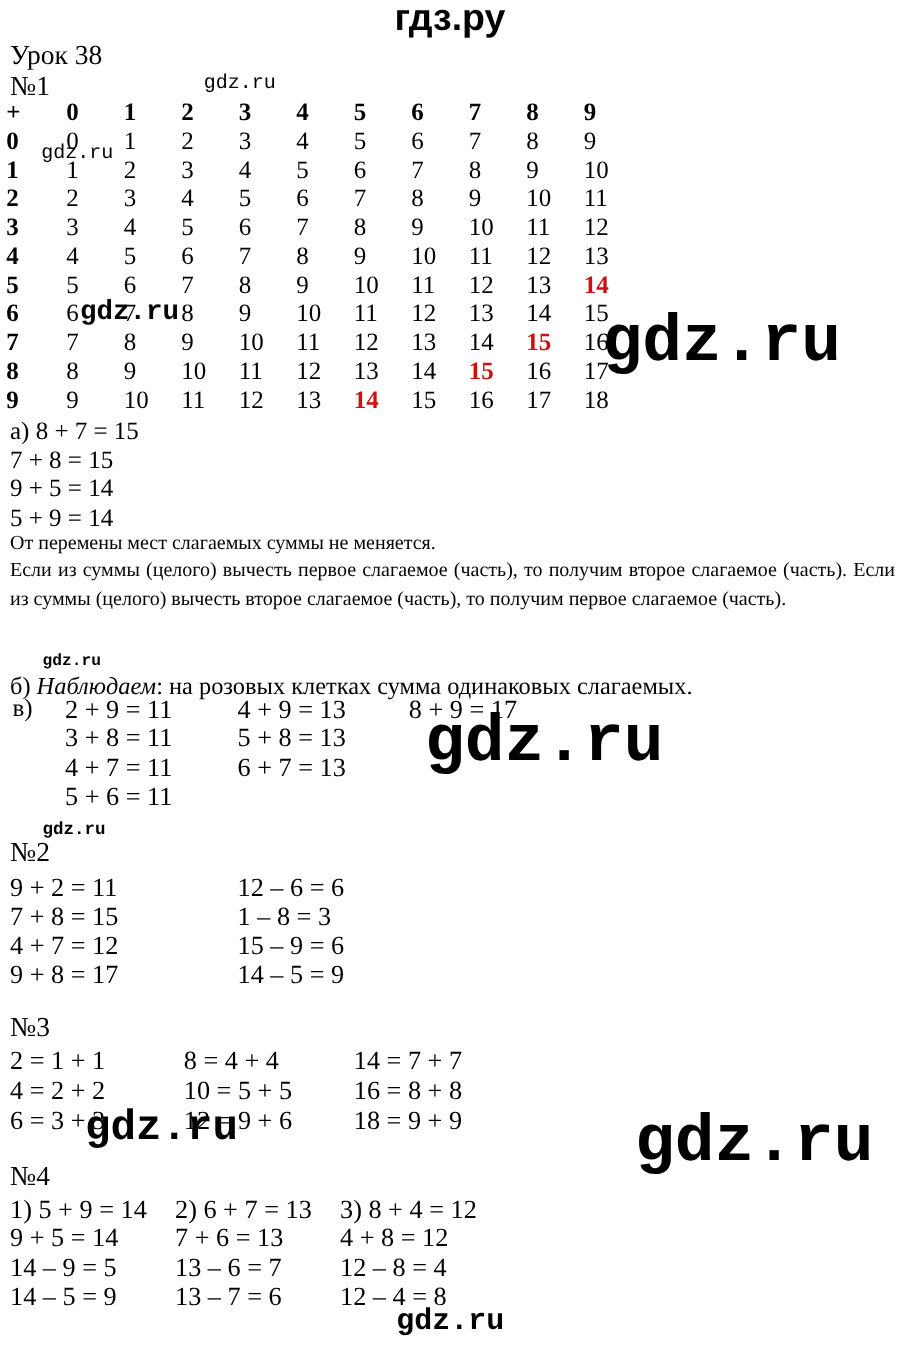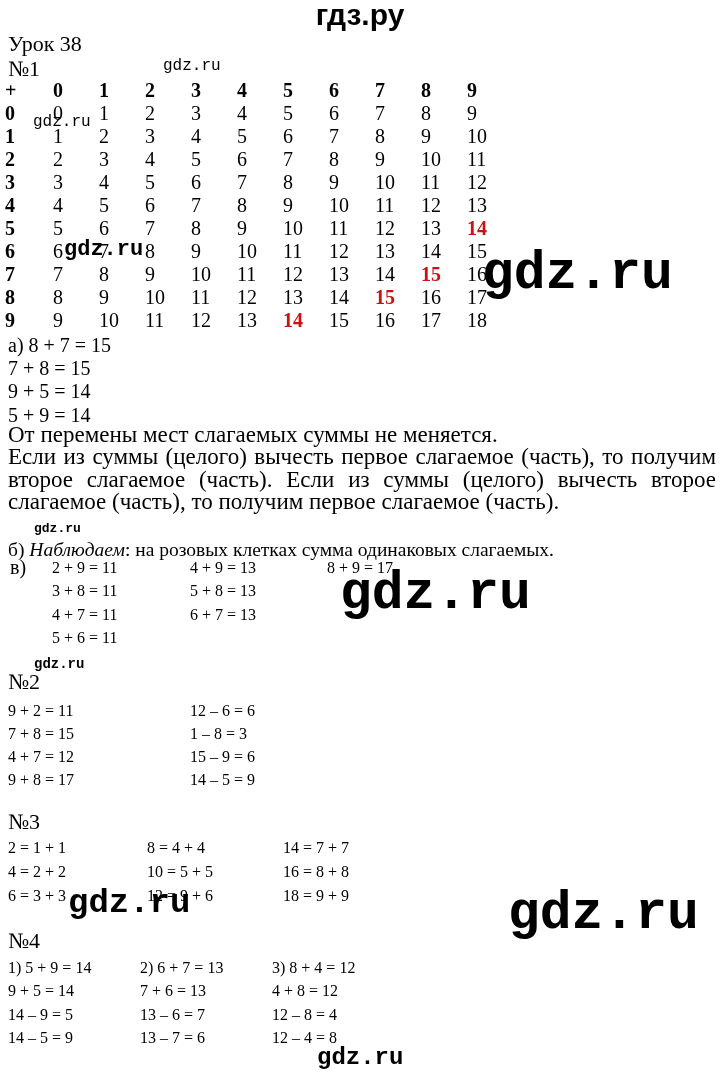--- a/index.html
+++ b/index.html
@@ -23,31 +23,31 @@
   .t-cell{display:inline-block;width:46px;}
   .t-head{font-weight:bold;}
   .t-cell.red{color:#cb1111;font-weight:bold;}
 
   
   .eq-block{position:absolute;font-size:20px;}
   .eq-line{white-space:pre;}
   .part-a{left:8px;top:334px;}
   .part-a .eq-line{height:23.2px;line-height:23.2px;}
 
-  .rule{position:absolute;left:8px;top:424px;width:708px;font-size:23px;line-height:22.3px;}
+  .rule{position:absolute;left:8px;top:424px;width:708px;font-size:16px;line-height:22.3px;}
   .rule p{margin:0;}
   .rule .just{text-align:justify;}
 
   .part-b{position:absolute;left:8px;top:539px;font-size:19.5px;}
 
   .cols{position:absolute;left:0;top:0;width:720px;}
   .part-c{top:556px;}
   .part-c .eq-line{height:23.4px;line-height:23.4px;}
   .c-label{position:absolute;left:10px;top:0;font-size:20px;}
-  .col{position:absolute;top:0;font-size:16px;}
+  .col{position:absolute;top:0;font-size:21px;}
   .part-c .col1{left:52px;} .part-c .col2{left:190px;} .part-c .col3{left:327px;}
 
   .task2-cols{top:699px;} .task2-cols .eq-line{height:23.1px;line-height:23.1px;}
   .task2-cols .col1{left:8px;} .task2-cols .col2{left:190px;}
 
   .task3-cols{top:836px;} .task3-cols .eq-line{height:24px;line-height:24px;}
   .task3-cols .col1{left:8px;} .task3-cols .col2{left:147px;} .task3-cols .col3{left:283px;}
 
   .task4-cols{top:956px;} .task4-cols .eq-line{height:23.3px;line-height:23.3px;}
   .task4-cols .col1{left:8px;} .task4-cols .col2{left:140px;} .task4-cols .col3{left:272px;}

